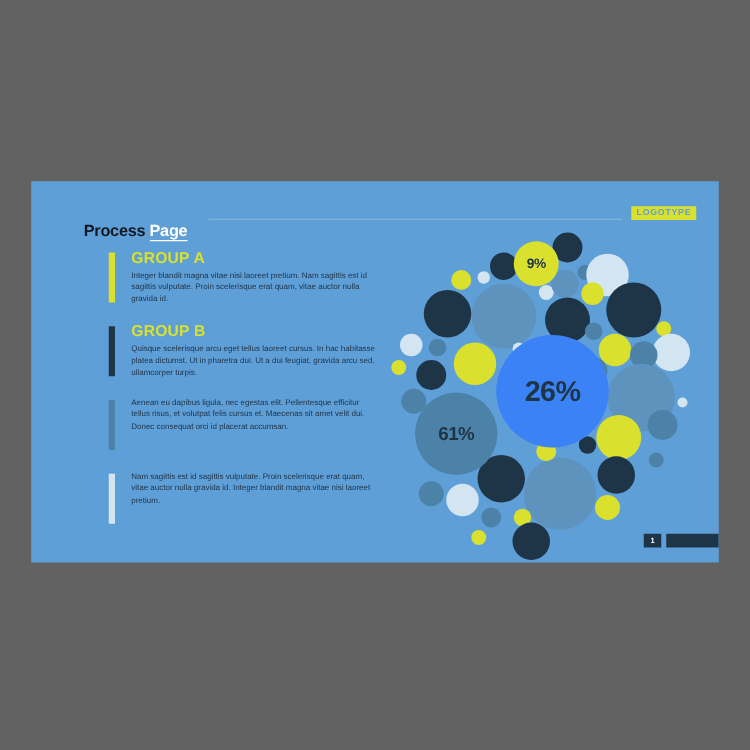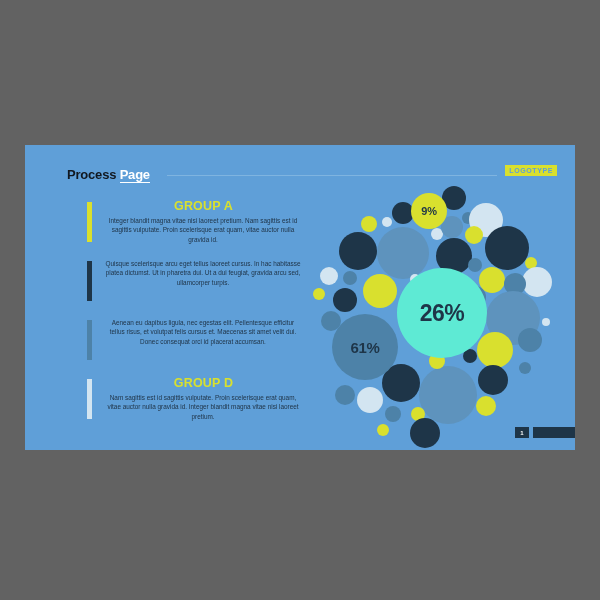--- a/index.html
+++ b/index.html
@@ -34,21 +34,21 @@
   .header {
     position: absolute;
     left: 42px;
     top: 18px;
     width: 490px;
     height: 20px;
   }
   .title-wrap {
     position: absolute;
     left: 0;
-    top: 4px;
+    top: 14px;
     white-space: nowrap;
     font-size: 13px;
     font-weight: bold;
     letter-spacing: -0.2px;
     text-align: center;
   }
   .title-a { color: #111820; }
   .title-b {
     color: #ffffff;
     border-bottom: 1.5px solid #ffffff;
@@ -80,21 +80,20 @@
     position: absolute;
     left: 62px;
     top: 55px;
     width: 215px;
   }
   .group {
     position: relative;
     padding-left: 18px;
     margin-bottom: 13px;
     min-height: 46px;
-    text-align: center;
   }
   .group .bar {
     position: absolute;
     left: 0;
     top: 2px;
     width: 5px;
     height: 40px;
   }
   .group .gtitle {
     color: #d9e02e;
@@ -180,38 +179,38 @@
     <div class="groups">
 
       <div class="group">
         <div class="bar" style="background:#d9e02e"></div>
         <div class="gtitle">GROUP A</div>
         <p class="gbody">Integer blandit magna vitae nisi laoreet pretium. Nam sagittis est id sagittis vulputate. Proin scelerisque erat quam, vitae auctor nulla gravida id.</p>
       </div>
 
       <div class="group">
         <div class="bar" style="background:#1e3548"></div>
+        <div class="gtitle">GROUP B</div>
         <p class="gbody">Quisque scelerisque arcu eget tellus laoreet cursus. In hac habitasse platea dictumst. Ut in pharetra dui. Ut a dui feugiat, gravida arcu sed, ullamcorper turpis.</p>
       </div>
 
       <div class="group">
         <div class="bar" style="background:#4d82a8"></div>
         <p class="gbody">Aenean eu dapibus ligula, nec egestas elit. Pellentesque efficitur tellus risus, et volutpat felis cursus et. Maecenas sit amet velit dui. Donec consequat orci id placerat accumsan.</p>
       </div>
 
       <div class="group">
         <div class="bar" style="background:#d3e5f1"></div>
-        <div class="gtitle">GROUP D</div>
         <p class="gbody">Nam sagittis est id sagittis vulputate. Proin scelerisque erat quam, vitae auctor nulla gravida id. Integer blandit magna vitae nisi laoreet pretium.</p>
       </div>
 
     </div>
 
     <div class="cluster" id="cluster">
-        <div class="bub lbl c-center" style="left: 82px; top: 78px; width: 90px; height: 90px; background: #5eead4; z-index: 50;">26%</div>
+        <div class="bub lbl c-center" style="left: 82px; top: 78px; width: 90px; height: 90px; background: #3b82f6; z-index: 50;">26%</div>
         <div class="bub lbl c-eleven" style="left: 17px; top: 124px; width: 66px; height: 66px; background: rgb(77, 130, 168); z-index: 40;">61%</div>
         <div class="bub lbl c-nine" style="left: 96px; top: 3px; width: 36px; height: 36px; background: rgb(217, 224, 46); z-index: 40;">9%</div>
         <div class="bub" style="left: 62px; top: 37px; width: 52px; height: 52px; background: rgb(94, 147, 189); z-index: 10;"></div>
         <div class="bub" style="left: 24px; top: 42px; width: 38px; height: 38px; background: rgb(30, 53, 72); z-index: 10;"></div>
         <div class="bub" style="left: 48px; top: 84px; width: 34px; height: 34px; background: rgb(217, 224, 46); z-index: 10;"></div>
         <div class="bub" style="left: 18px; top: 98px; width: 24px; height: 24px; background: rgb(30, 53, 72); z-index: 10;"></div>
         <div class="bub" style="left: 5px; top: 77px; width: 18px; height: 18px; background: rgb(211, 229, 241); z-index: 10;"></div>
         <div class="bub" style="left: -2px; top: 98px; width: 12px; height: 12px; background: rgb(217, 224, 46); z-index: 10;"></div>
         <div class="bub" style="left: 6px; top: 121px; width: 20px; height: 20px; background: rgb(77, 130, 168); z-index: 10;"></div>
         <div class="bub" style="left: 28px; top: 81px; width: 14px; height: 14px; background: rgb(77, 130, 168); z-index: 10;"></div>

